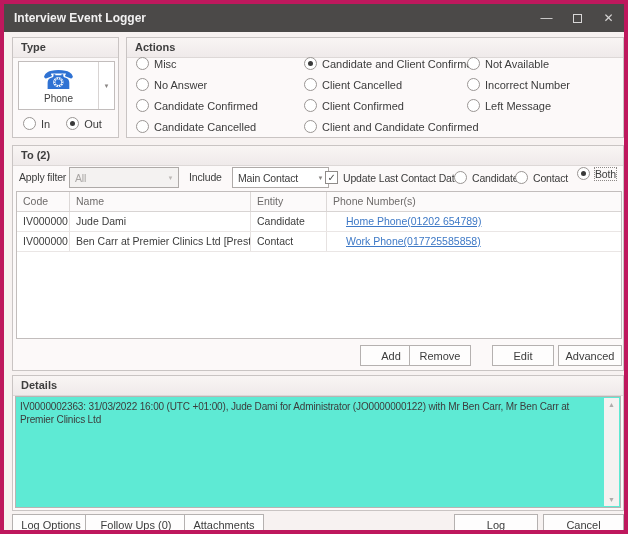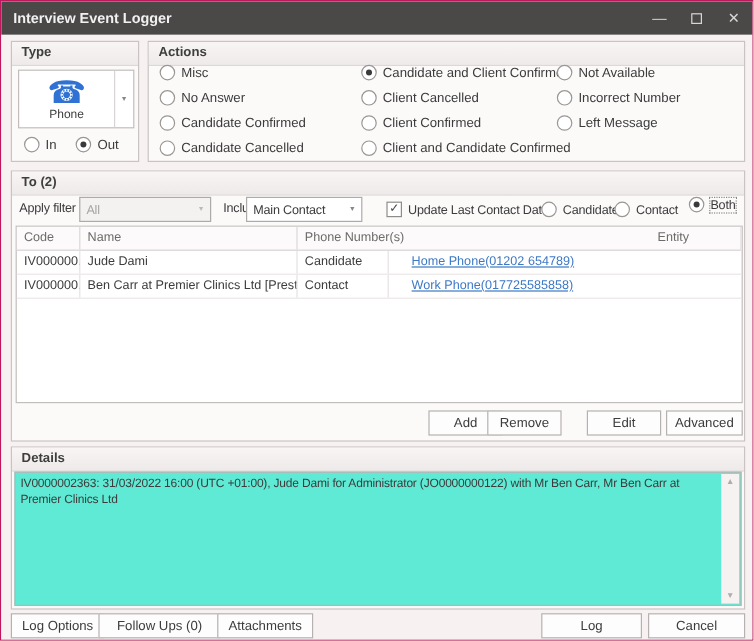--- a/index.html
+++ b/index.html
@@ -1,18 +1,18 @@
 <!DOCTYPE html>
 <html><head>
 <meta charset="utf-8">
 <style>
   * { margin:0; padding:0; box-sizing:border-box; }
   html,body { width:628px; height:534px; }
   body { font-family:"Liberation Sans","DejaVu Sans",sans-serif; font-size:11px; color:#3c3c3c; }
-  #window { position:relative; width:628px; height:534px; background:#f7f2f1; overflow:hidden; border:1px solid #be185d; }
+  #window { position:relative; width:628px; height:534px; background:#f7f2f1; overflow:hidden; border:4px solid #be185d; }
 
   
   .titlebar { position:absolute; top:0; left:0; right:0; height:28px; background:#4b4948; display:flex; align-items:center; }
   .titlebar .title { color:#f2f1f1; font-weight:bold; font-size:12px; padding-left:10px; }
   .tb-controls { margin-left:auto; display:flex; height:100%; }
   .tb-btn { width:31px; height:100%; display:flex; align-items:center; justify-content:center; color:#d8d7d7; font-size:12px; cursor:default; }
   .max-glyph { width:9px; height:9px; border:1px solid #d8d7d7; display:block; }
 
   .content { position:absolute; top:28px; left:0; right:0; bottom:0; background:#f7f2f1; }
 
@@ -182,21 +182,21 @@
     <div class="group to-btns" id="to-group">
       <div class="group-header">To (2)</div>
 
       <div class="filter-row">
         <span class="lbl" style="left:6px;">Apply filter</span>
         <span class="combo disabled" style="left:56px; width:110px;">
           <span>All</span>
           <span class="arrow">▼</span>
         </span>
         <span class="lbl" style="left:176px;">Include</span>
-        <span class="combo" style="left:195px; width:97px;">
+        <span class="combo" style="left:219px; width:97px;">
           <span>Main Contact</span>
           <span class="arrow">▼</span>
         </span>
         <span class="radio-item" style="left:312px; top:4px;">
           <span class="checkbox">✓</span>
           <span>Update Last Contact Date</span>
         </span>
         <span class="radio-item" style="left:441px; top:4px;">
           <span class="radio"></span>
           <span>Candidate</span>
@@ -208,22 +208,22 @@
         <span class="radio-item" style="left:564px; top:0;justify-content:space-between;">
           <span class="radio checked"></span>
           <span class="focus-dotted">Both</span>
         </span>
       </div>
 
       <div class="table">
         <div class="t-row t-head">
           <div class="t-cell c-code">Code</div>
           <div class="t-cell c-name">Name</div>
+          <div class="t-cell c-entity">Entity</div>
           <div class="t-cell c-phone">Phone Number(s)</div>
-          <div class="t-cell c-entity">Entity</div>
         </div>
         <div class="t-row">
           <div class="t-cell c-code">IV000000...</div>
           <div class="t-cell c-name">Jude Dami</div>
           <div class="t-cell c-entity">Candidate</div>
           <div class="t-cell c-phone"><a class="link">Home Phone(01202 654789)</a></div>
         </div>
         <div class="t-row">
           <div class="t-cell c-code">IV000000...</div>
           <div class="t-cell c-name">Ben Carr at Premier Clinics Ltd [Preston] ...</div>

